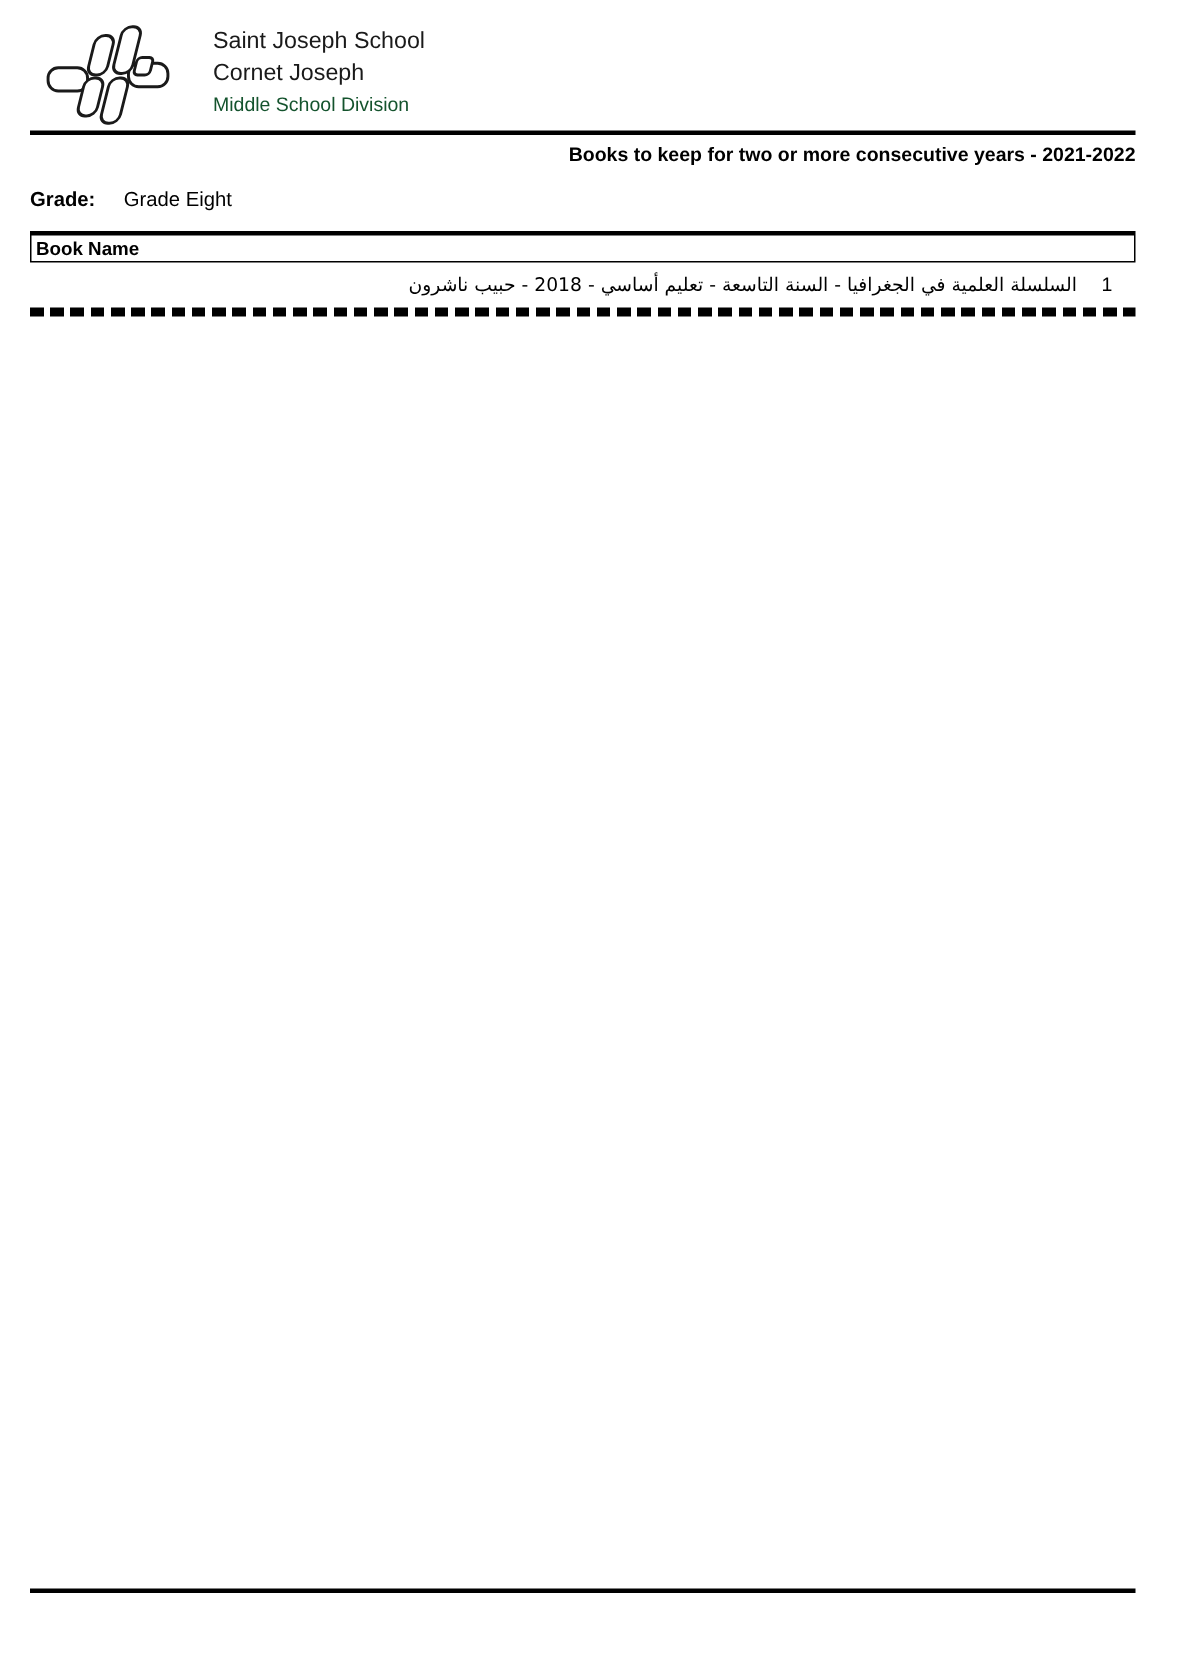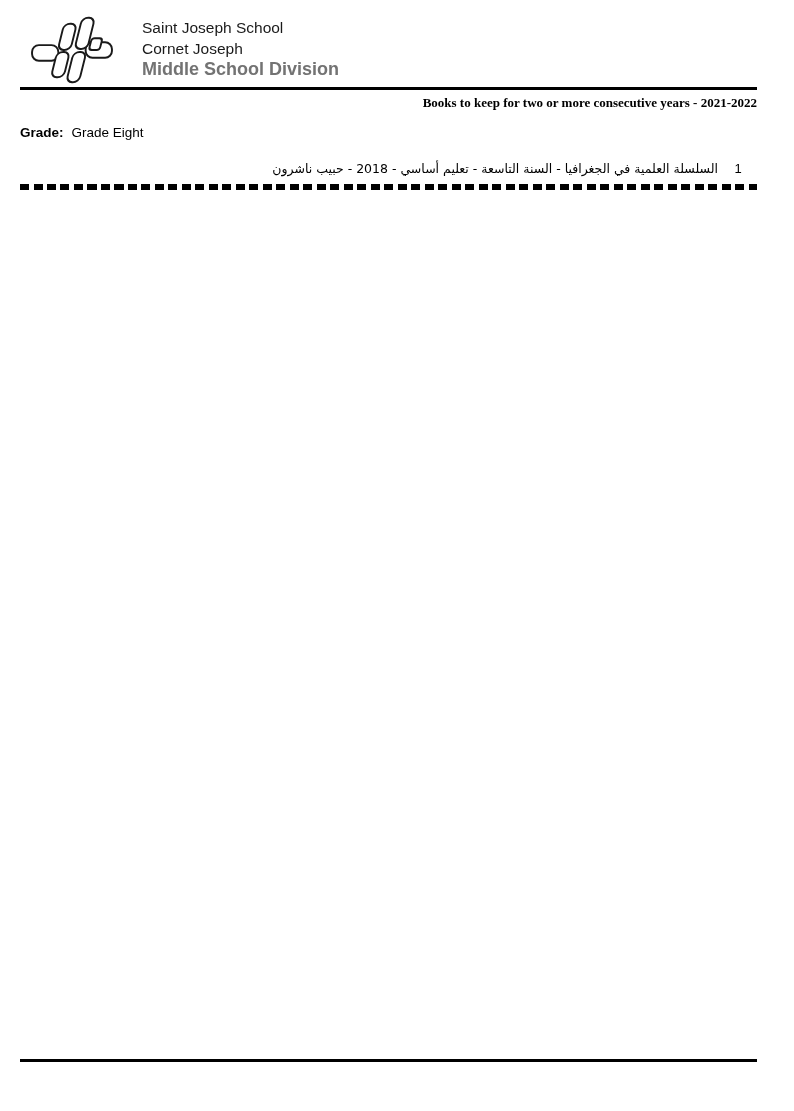--- a/index.html
+++ b/index.html
@@ -17,32 +17,31 @@
   .header {
     display: flex;
     align-items: flex-start;
     margin-top: 12px;
     height: 78px;
     border-bottom: 3px solid #000;
   }
   .logo { width: 88px; height: 76px; flex: 0 0 auto; margin-left: 8px; }
   .header-text { margin-left: 26px; padding-top: 5px; }
   .school-name, .school-location { font-size: 15.5px; line-height: 21px; color: #1a1a1a; }
-  .division { font-size: 18px; line-height: 21px; font-weight: bold; color: #737373; }
+  .division { font-size: 13px; line-height: 21px; font-weight: normal; color: #14532d; }
   .banner {
     margin-top: 5px;
     text-align: right;
     font-size: 13px;
     font-weight: bold;
     line-height: 15px;
-    font-family: Liberation Serif, serif;
   }
   .class-line { margin-top: 15px; font-size: 13.5px; line-height: 16px; }
   .class-label { font-weight: bold; }
-  .class-value { margin-left: 8px; }
+  .class-value { margin-left: 19px; }
   .tbl { margin-top: 13px; }
   .tbl-header {
     border: 1px solid #000;
     border-top-width: 3px;
     font-size: 12.5px;
     font-weight: bold;
     line-height: 14px;
     padding: 2px 3px 1px 3px;
   }
   .row { display: flex; align-items: flex-start; }
@@ -99,20 +98,21 @@
     </div>
   </div>
 
   <div class="banner">Books to keep for two or more consecutive years - 2021-2022</div>
 
   <div class="class-line">
     <span class="class-label">Grade:</span><span class="class-value">Grade Eight</span>
   </div>
 
   <div class="tbl">
+    <div class="tbl-header">Book Name</div>
 
     <div class="row row-1">
       <div class="cell-name rtl" dir="rtl">السلسلة العلمية في الجغرافيا - السنة التاسعة - تعليم أساسي - 2018 - حبيب ناشرون</div>
       <div class="cell-num">1</div>
     </div>
     <div class="dash-rule"></div>
 
     <div class="dash-rule"></div>
   </div>
 

